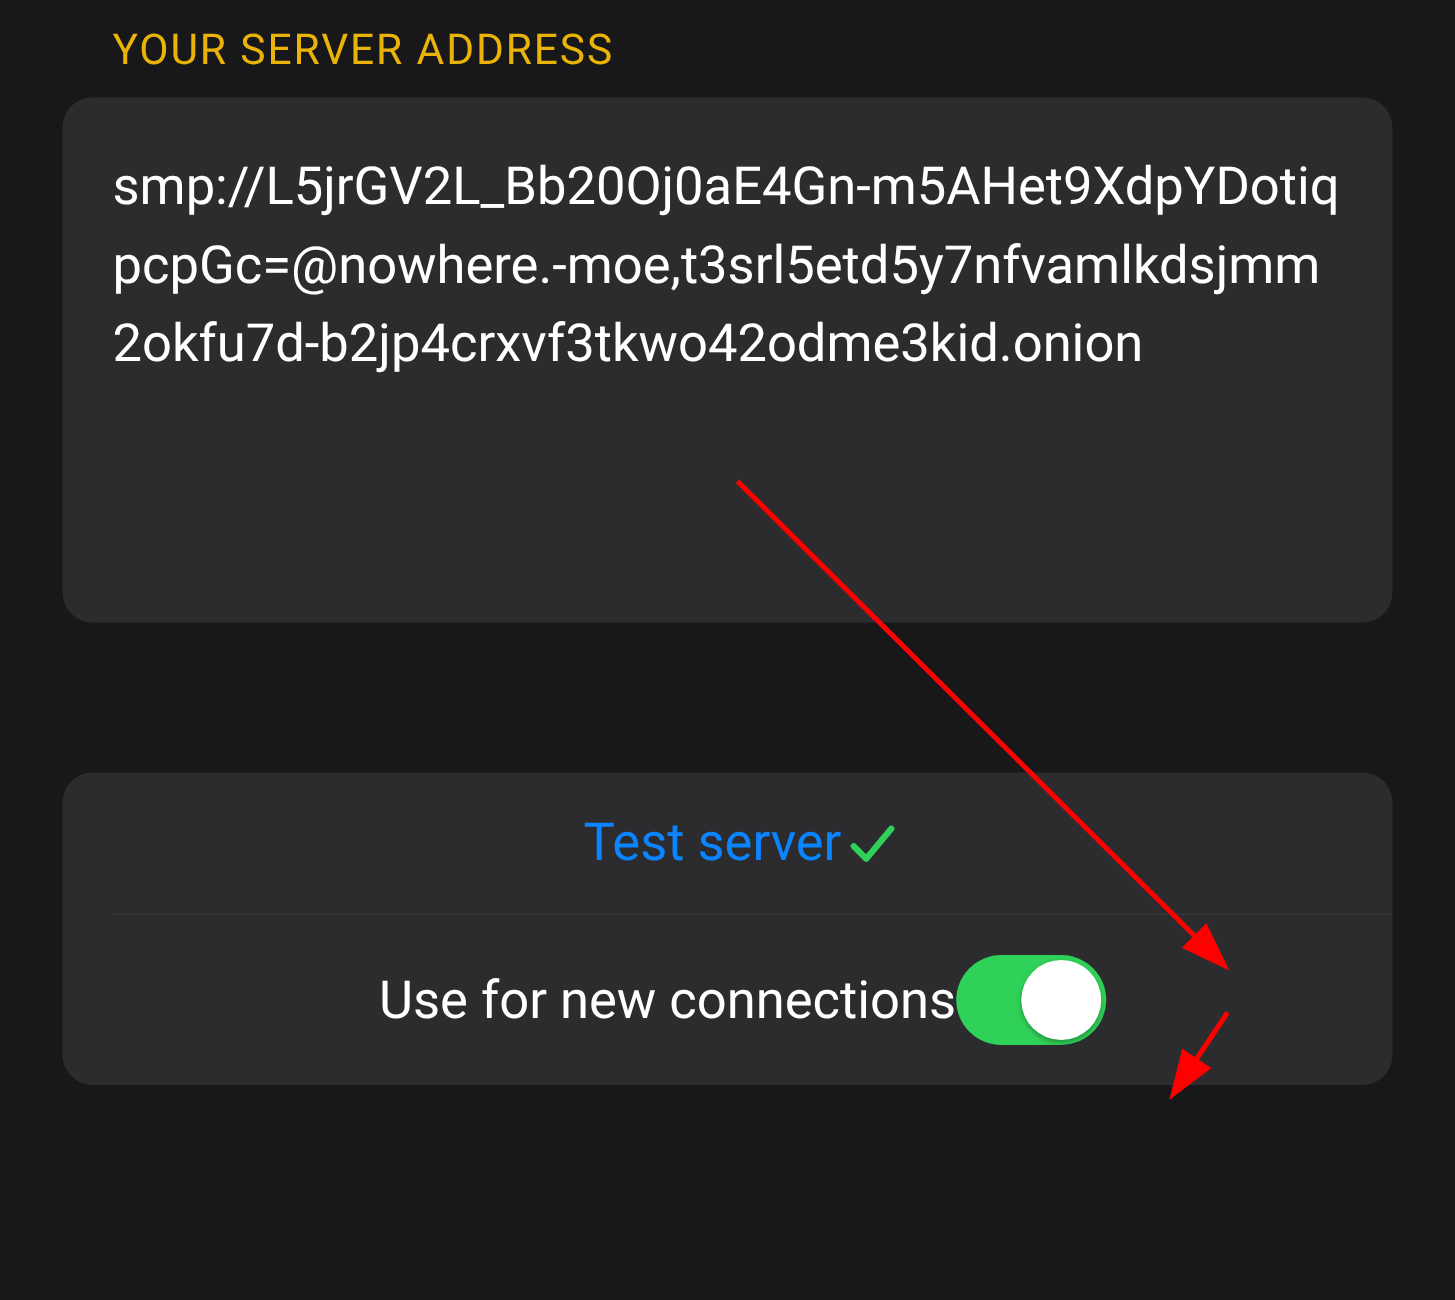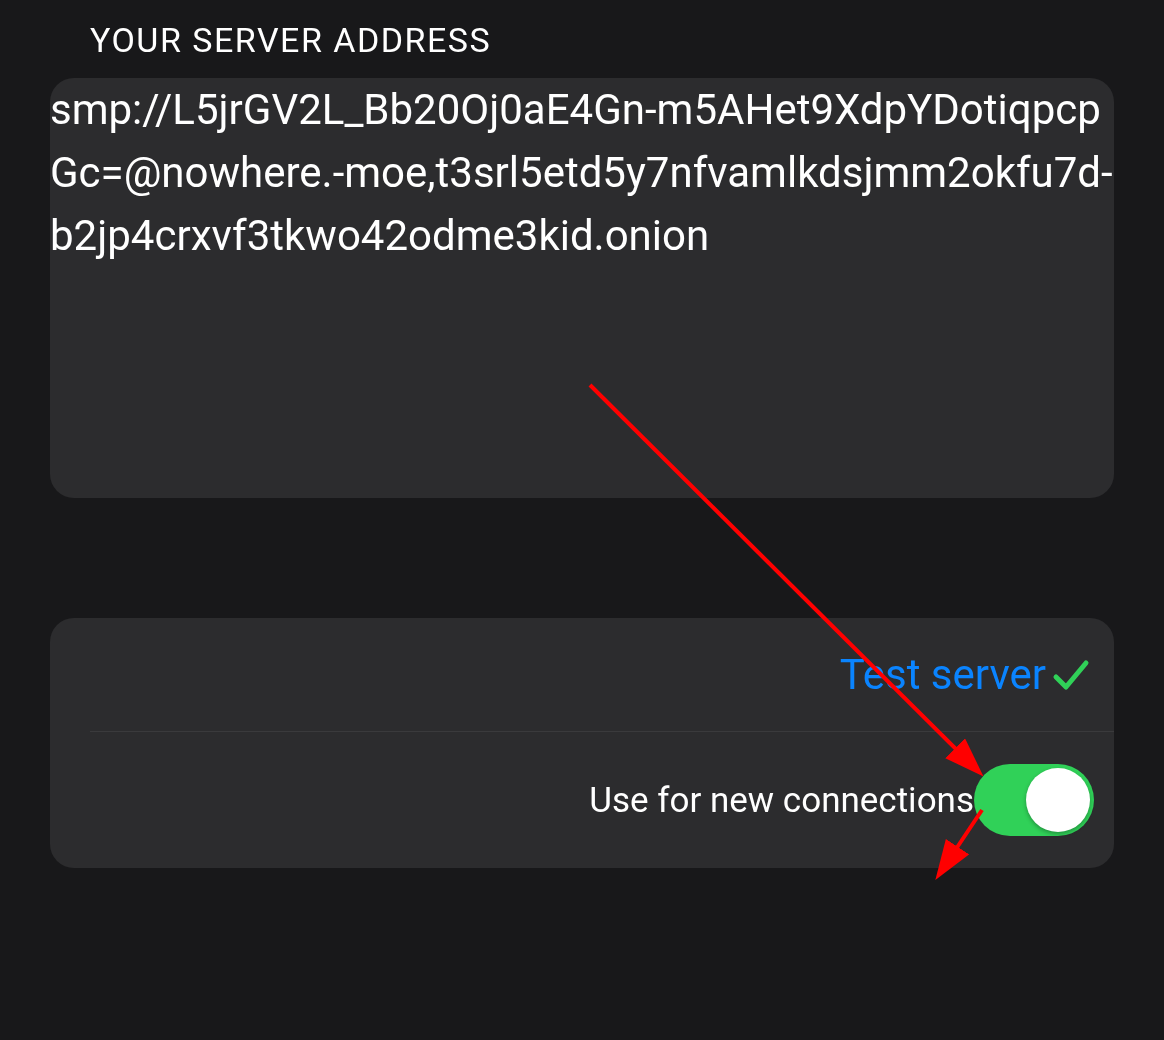--- a/index.html
+++ b/index.html
@@ -10,68 +10,69 @@
     body {
       background-color: #18181a;
       font-family: -apple-system, BlinkMacSystemFont, 'Segoe UI', Roboto, Helvetica, Arial, sans-serif;
       width: 1164px;
       height: 1040px;
       padding: 20px 50px;
       color: #ffffff;
       position: relative;
     }
     .section-header {
-      color: #ffffff;
+      color: #eab308;
       font-size: 34px;
       font-weight: 400;
       letter-spacing: 1.5px;
       text-transform: uppercase;
       margin-bottom: 18px;
       margin-left: 40px;
     }
     .card {
       background-color: #2c2c2e;
       border-radius: 24px;
       padding: 0;
       margin-bottom: 60px;
     }
     .address-card {
+      padding: 40px;
       min-height: 420px;
     }
     .server-address {
       color: #ffffff;
       font-size: 42px;
       line-height: 1.5;
       font-weight: 400;
       word-break: break-all;
       overflow-wrap: break-word;
     }
     .use-server-card {
       padding: 0;
     }
     .row {
       display: flex;
       align-items: center;
-      justify-content: flex-end;
+      justify-content: center;
       padding: 32px 20px;
       position: relative;
       margin-left: 24px;
     }
     .row-divider {
       border-bottom: 1px solid #3a3a3c;
       margin-left: 40px;
     }
     .test-server-label {
       color: #0a84ff;
       font-size: 42px;
       font-weight: 400;
     }
     .use-connections-label {
       color: #ffffff;
-      font-size: 35px;
+      font-size: 42px;
       font-weight: 400;
     }
     .checkmark-icon {
       width: 48px;
       height: 48px;
       display: flex;
       align-items: center;
       justify-content: center;
     }
     .checkmark-icon svg {

